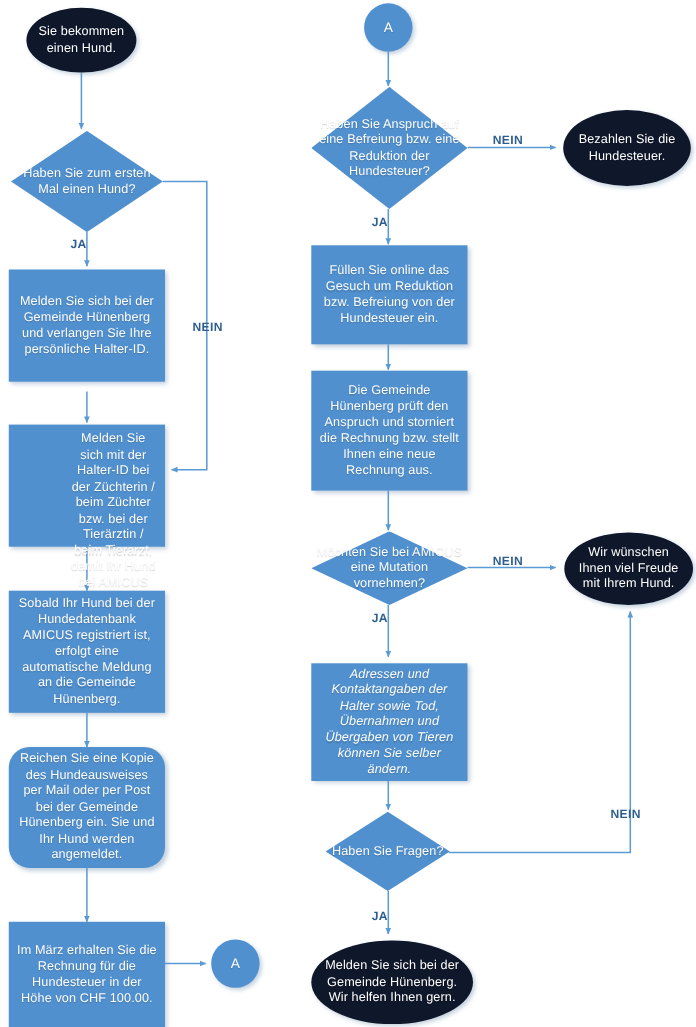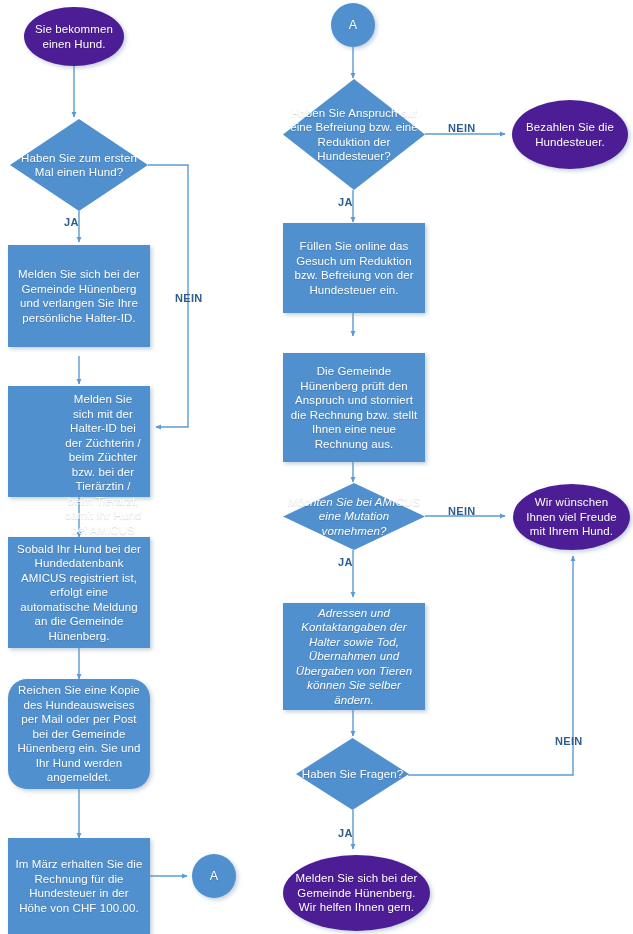--- a/index.html
+++ b/index.html
@@ -43,21 +43,21 @@
   }
   .node .txt {
     padding: 0 6px;
     width: 100%;
   }
   .rect {
     background: #5190CE;
     box-shadow: 2px 2px 4px rgba(120,150,180,0.45);
   }
   .ellipse {
-    background: #4c1d95;
+    background: #0f172a;
     border-radius: 50%;
     box-shadow: 2px 2px 4px rgba(120,150,180,0.45);
   }
   .circle {
     background: #5190CE;
     border-radius: 50%;
     box-shadow: 2px 2px 4px rgba(120,150,180,0.45);
     font-size: 12.5px;
   }
   .diamond {
@@ -167,25 +167,25 @@
   </div>
 
   <div class="node ellipse" style="left:512px; top:100px; width:116px; height:69px;">
     <span class="txt">Bezahlen Sie die Hundesteuer.</span>
   </div>
 
   <div class="node rect" style="left:283px; top:223px; width:142px; height:90px;">
     <span class="txt">Füllen Sie online das Gesuch um Reduktion bzw. Befreiung von der Hundesteuer ein.</span>
   </div>
 
-  <div class="node rect" style="left:283px; top:353px; width:142px; height:109px;">
+  <div class="node rect" style="left:283px; top:337px; width:142px; height:109px;">
     <span class="txt">Die Gemeinde Hünenberg prüft den Anspruch und storniert die Rechnung bzw. stellt Ihnen eine neue Rechnung aus.</span>
   </div>
 
-  <div class="node diamond" style="left:283px; top:483px; width:142px; height:67px;font-style:italic;">
+  <div class="node diamond" style="left:283px; top:483px; width:142px; height:67px;">
     <span class="dshape"></span>
     <span class="txt" style="padding:0 2px;">Möchten Sie bei AMICUS eine Mutation vornehmen?</span>
   </div>
 
   <div class="node ellipse" style="left:513px; top:484px; width:117px; height:66px;">
     <span class="txt">Wir wünschen Ihnen viel Freude mit Ihrem Hund.</span>
   </div>
 
   <div class="node rect" style="left:283px; top:603px; width:142px; height:107px;font-style:italic;">
     <span class="txt">Adressen und Kontaktangaben der Halter sowie Tod, Übernahmen und Übergaben von Tieren können Sie selber ändern.</span>

